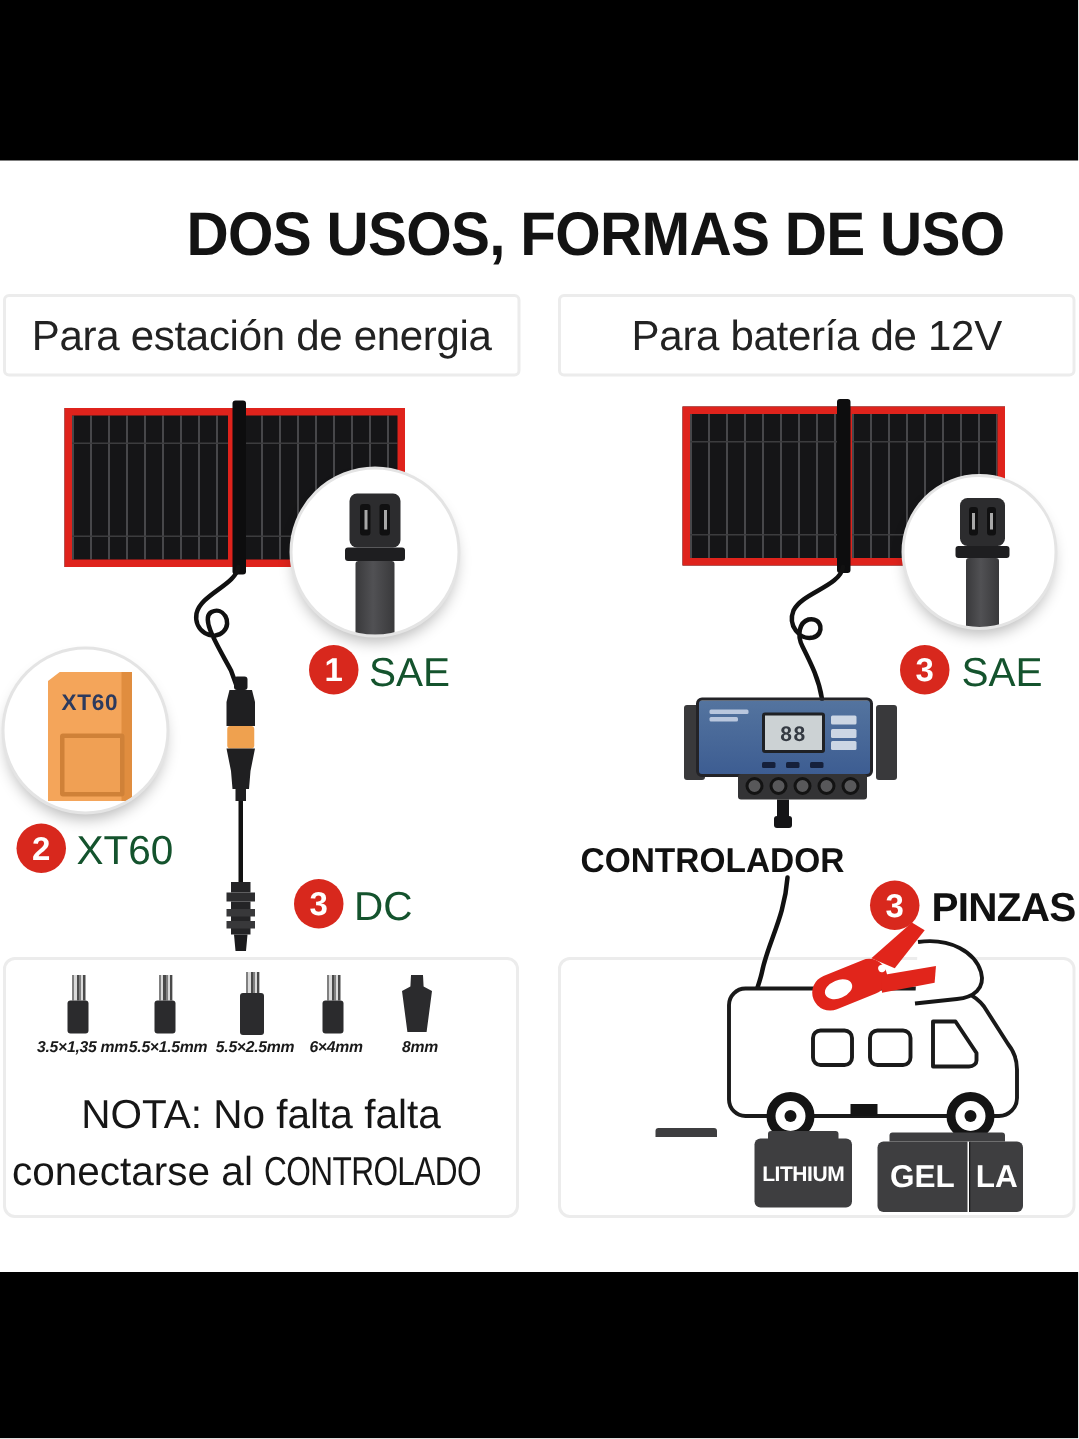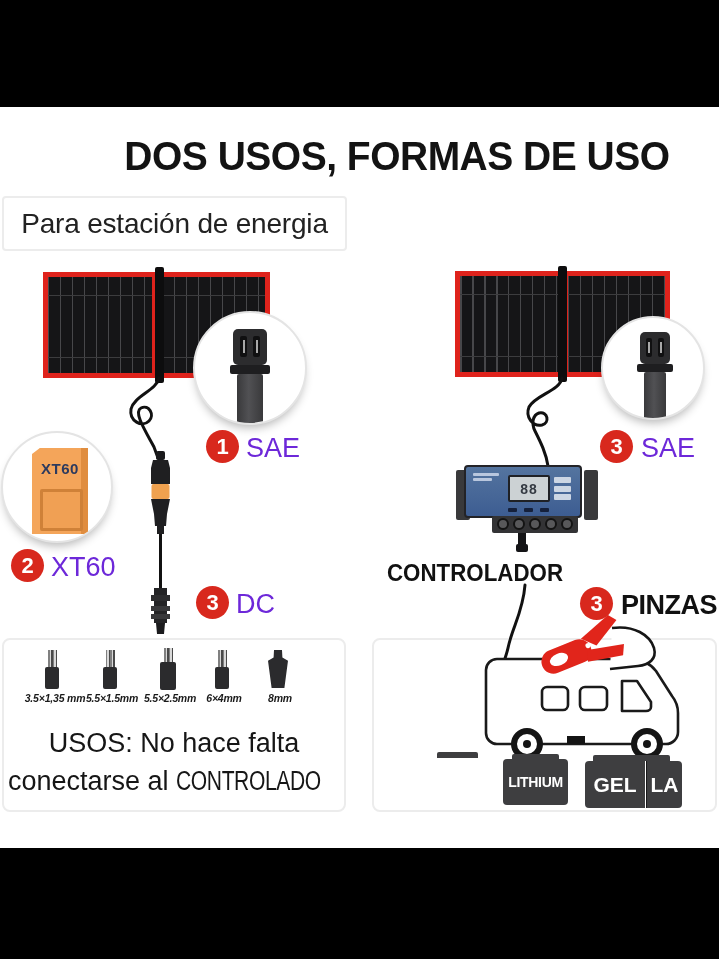--- a/index.html
+++ b/index.html
@@ -53,21 +53,21 @@
              clip-path:polygon(14% 0,100% 0,100% 100%,0 100%,0 7%);
              box-shadow:inset -7px 0 0 #e08d3f;}
   #xt60-conn .txt{position:absolute;left:0;top:12px;width:100%;text-align:center;
                   font-size:15px;font-weight:700;color:#2c3a5e;letter-spacing:.5px;}
   #xt60-inset{position:absolute;left:8px;top:41px;width:37px;height:36px;border:3px solid #cf8138;background:#f0a054;border-radius:2px;}
 
   
   .badge{position:absolute;width:33px;height:33px;border-radius:50%;background:#d8281d;
          display:flex;align-items:center;justify-content:center;
          color:#fff;font-size:22px;font-weight:700;}
-  .lbl{position:absolute;font-size:27px;color:#6d28d9;white-space:nowrap;}
+  .lbl{position:absolute;font-size:27px;color:#14532d;white-space:nowrap;}
   .lbl-bold{position:absolute;font-size:26px;font-weight:700;color:#111;white-space:nowrap;letter-spacing:-0.5px;}
 
   
   #controller{position:absolute;left:456px;top:462px;width:142px;height:75px;}
   .ctr-bracket{position:absolute;top:8px;width:14px;height:50px;background:#39393b;border-radius:2px;}
   #ctr-body{position:absolute;left:8px;top:3px;width:118px;height:53px;background:linear-gradient(180deg,#54749f,#3d5d92);
             border:2px solid #232327;border-radius:4px;box-sizing:border-box;}
   .ctr-brand{position:absolute;background:#b9c7de;height:2.5px;border-radius:1px;}
   #ctr-lcd{position:absolute;left:42px;top:8px;width:42px;height:27px;background:#ccd2d4;border:2px solid #1f2125;
            border-radius:2px;box-sizing:border-box;display:flex;align-items:center;justify-content:center;
@@ -108,20 +108,23 @@
 
 <div id="canvas">
 
   <div id="bar-top" class="bar"></div>
   <div id="bar-bottom" class="bar"></div>
 
   <div id="title"><span>DOS USOS, FORMAS DE USO</span></div>
 
   <div id="header-left" class="col-header">
     <span>Para estación de energia</span>
+  </div>
+  <div id="header-right" class="col-header">
+    <span>Para batería de 12V</span>
   </div>
 
   <div id="box-left" class="panel-box"></div>
   <div id="box-right" class="panel-box"></div>
 
   <div class="sp-half" style="left:43px;top:272px;width:114px;"></div>
   <div class="sp-half" style="left:157px;top:272px;width:113px;"></div>
   <div class="sp-hinge" style="left:155px;top:267px;"></div>
 
   <div class="sp-half" style="left:455px;top:271px;width:108px;"></div>
@@ -297,19 +300,19 @@
     <div style="width:20px;height:38px;background:#2b2b2d;clip-path:polygon(30% 0,70% 0,72% 20%,100% 28%,82% 100%,18% 100%,0 28%,28% 20%);"></div>
     </div>
 
   <span class="adapter-label" style="left:55px;"><span>3.5×1,35 mm</span></span>
   <span class="adapter-label" style="left:112px;"><span>5.5×1.5mm</span></span>
   <span class="adapter-label" style="left:170px;"><span>5.5×2.5mm</span></span>
   <span class="adapter-label" style="left:224px;"><span>6×4mm</span></span>
   <span class="adapter-label" style="left:280px;"><span>8mm</span></span>
 
   <div id="note">
-    <div class="l1"><span>USOS: No hace falta</span></div>
+    <div class="l1"><span>NOTA: No falta falta</span></div>
     <div class="l2">
       <span>conectarse al</span>&nbsp;<span class="caps">CONTROLADO</span>
     </div>
   </div>
 
 </div>
 
 </body></html>

